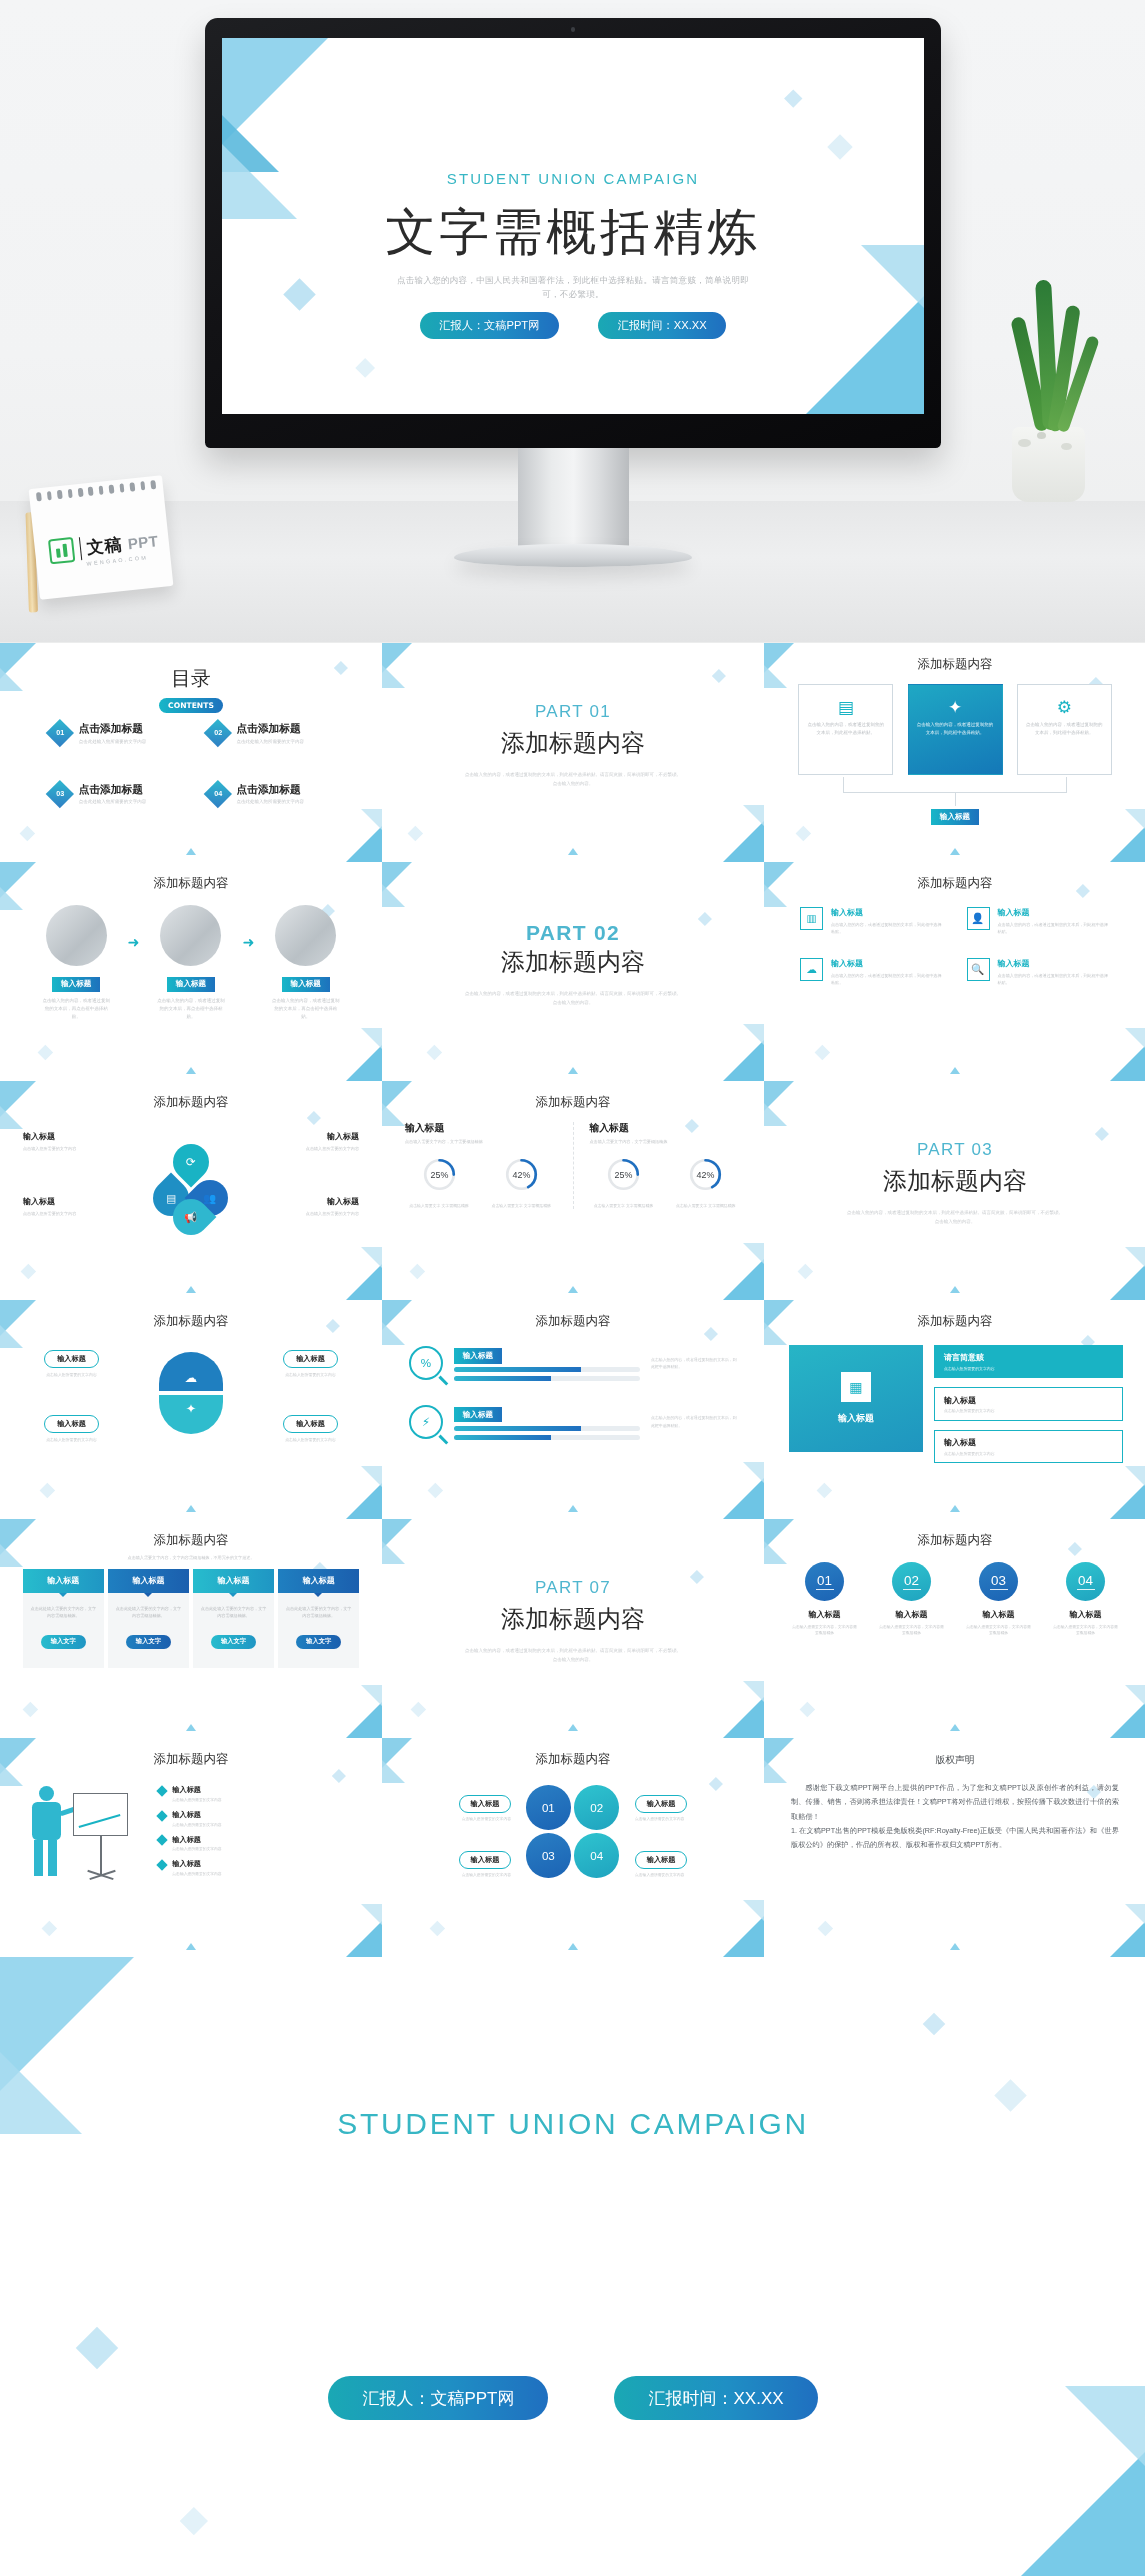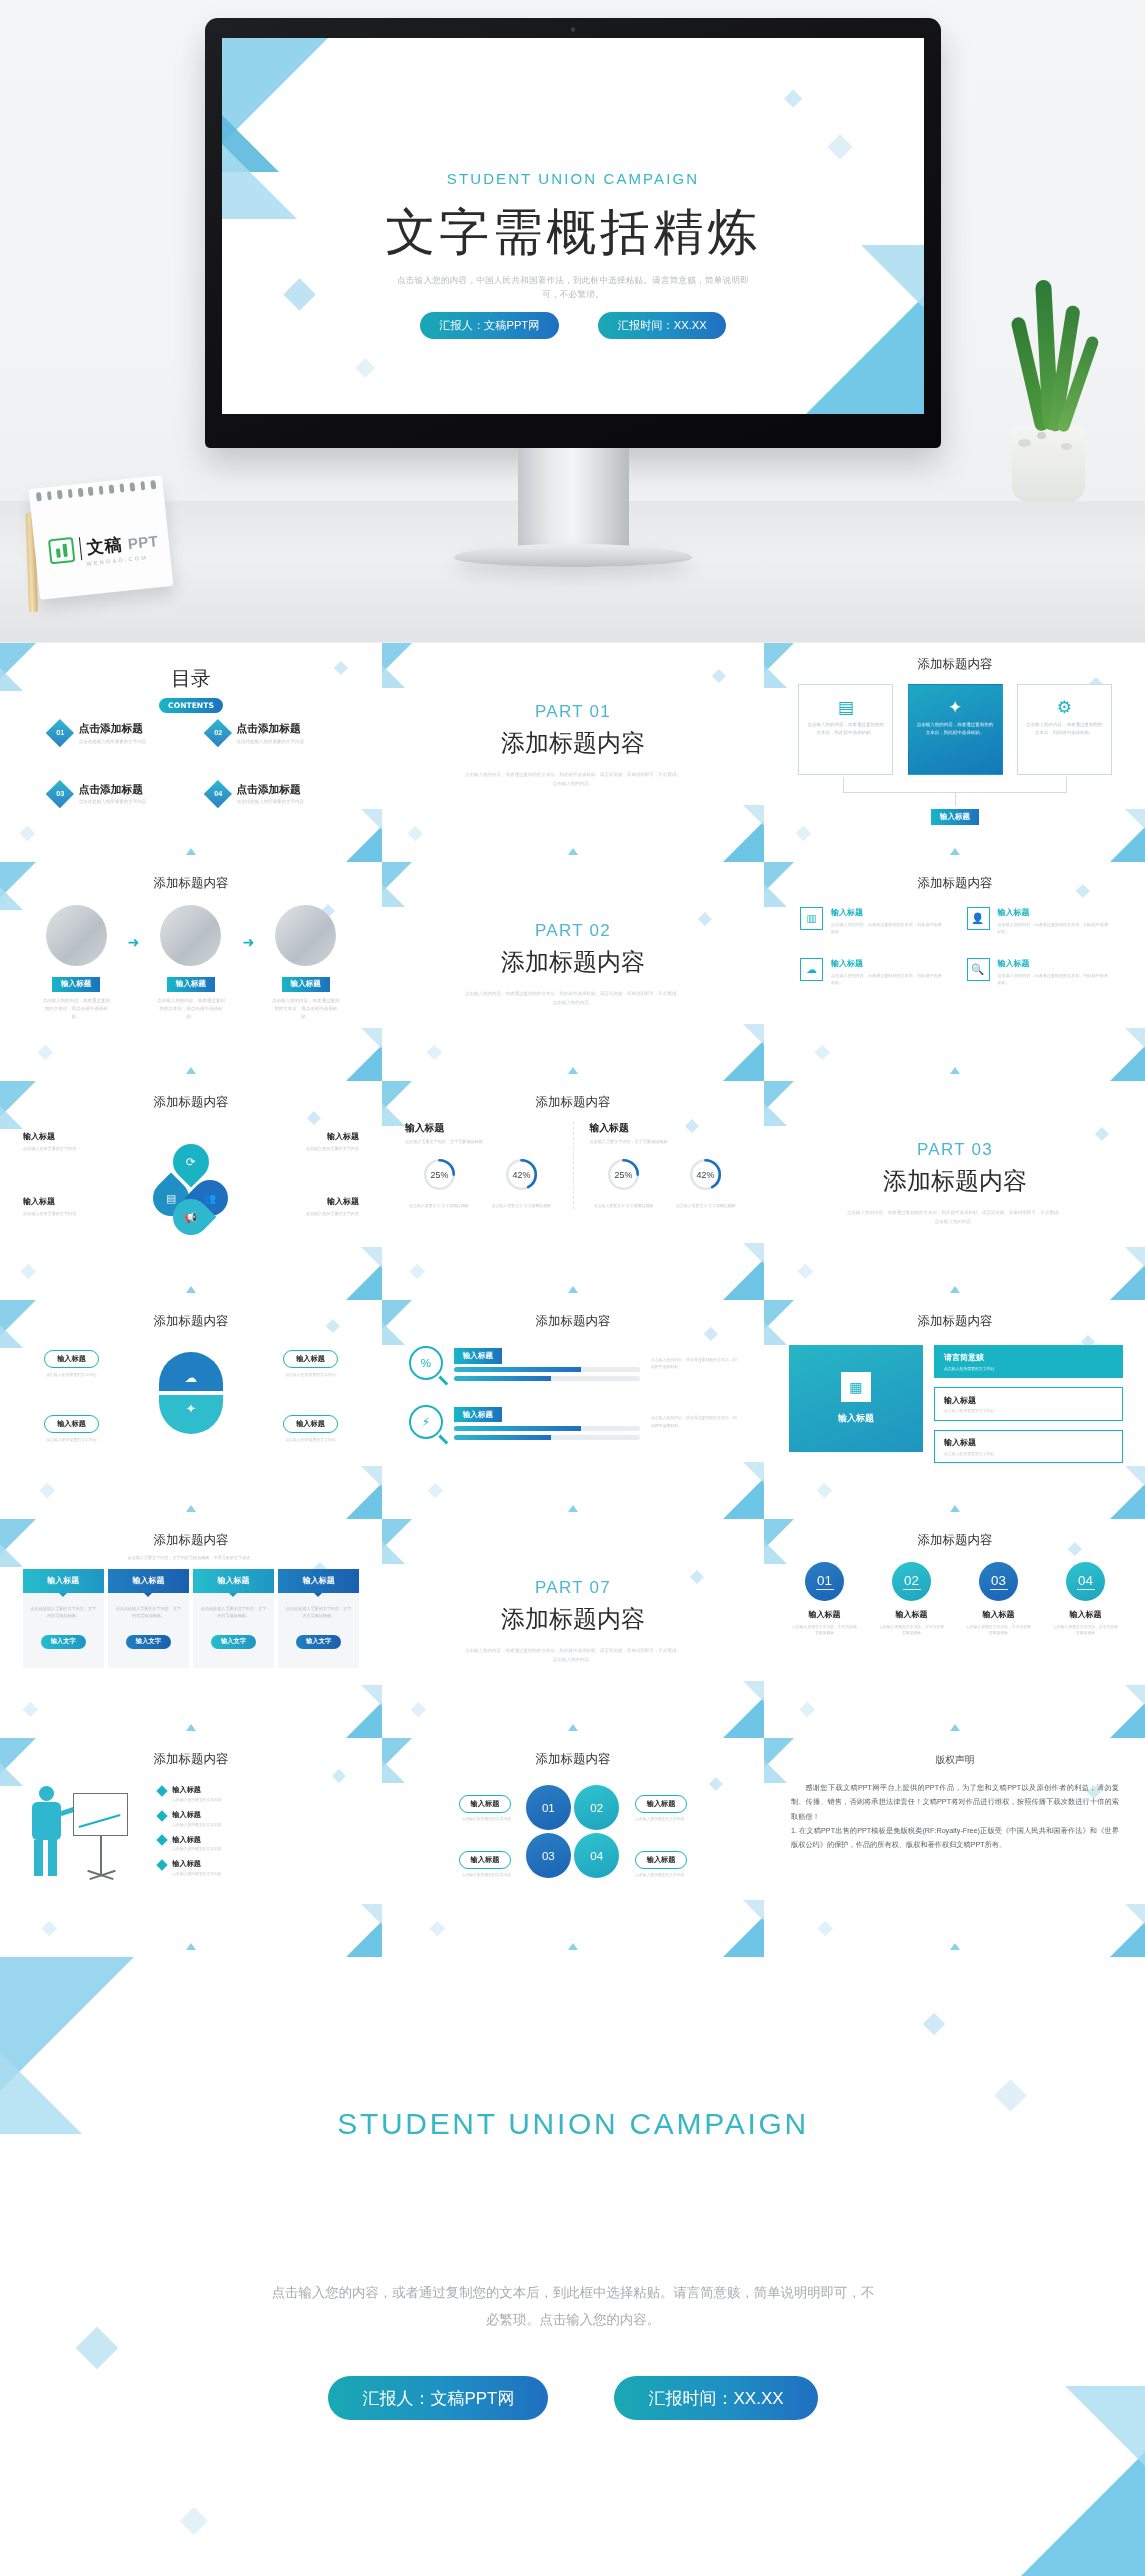--- a/index.html
+++ b/index.html
@@ -348,21 +348,21 @@
       </div>
     </div>
     <div class="thumb">
    <div class="sh" style="left:0;top:0;width:0;height:0;border-top:30px solid #7ecbe8;border-right:30px solid transparent;opacity:.9;"></div>
    <div class="sh" style="left:0;top:21.5px;width:0;height:0;border-bottom:23px solid #a9dcf0;border-right:23px solid transparent;opacity:.85;"></div>
    <div class="sh" style="right:0;bottom:0;width:0;height:0;border-bottom:41px solid #62c0e3;border-left:41px solid transparent;opacity:.92;"></div>
    <div class="sh" style="right:0;bottom:36px;width:0;height:0;border-top:21.5px solid #bfe3f3;border-left:21.5px solid transparent;opacity:.8;"></div>
    <div class="sh" style="left:47px;bottom:23px;width:10.7px;height:10.7px;transform:rotate(45deg);background:#e1f1f9;"></div>
    <div class="sh" style="right:54px;top:52px;width:9.8px;height:9.8px;transform:rotate(45deg);background:#cfe9f6;"></div>
    <div class="sh" style="left:50%;margin-left:-5.4px;bottom:7.2px;width:0;height:0;border-bottom:7.2px solid #6cc5e6;border-left:5.4px solid transparent;border-right:5.4px solid transparent;opacity:.8;"></div>
-      <div style="position:absolute;left:0;right:0;top:59px;text-align:center;font-size:17px;letter-spacing:1.3px;color:#4fb6cf;font-family:'Liberation Sans',sans-serif;">PART 02</div>
+      <div style="position:absolute;left:0;right:0;top:59px;text-align:center;font-size:21px;letter-spacing:1.3px;color:#4fb6cf;font-family:'Liberation Sans',sans-serif;font-weight:bold;">PART 02</div>
       <div style="position:absolute;left:0;right:0;top:84px;text-align:center;font-size:24px;color:#2b2b2b;font-family:'DejaVu Sans',sans-serif;">添加标题内容</div>
       <div style="position:absolute;left:81px;right:81px;top:127px;text-align:center;font-size:4.5px;line-height:9px;color:#c6c9cc;">点击输入您的内容，或者通过复制您的文本后，到此框中选择粘贴。请言简意赅，简单说明即可，不必繁琐。点击输入您的内容。</div>
     </div>
     <div class="thumb">
    <div class="sh" style="left:0;top:0;width:0;height:0;border-top:30px solid #7ecbe8;border-right:30px solid transparent;opacity:.9;"></div>
    <div class="sh" style="left:0;top:21.5px;width:0;height:0;border-bottom:23px solid #a9dcf0;border-right:23px solid transparent;opacity:.85;"></div>
    <div class="sh" style="right:0;bottom:0;width:0;height:0;border-bottom:36px solid #62c0e3;border-left:36px solid transparent;opacity:.92;"></div>
    <div class="sh" style="right:0;bottom:32px;width:0;height:0;border-top:21.5px solid #bfe3f3;border-left:21.5px solid transparent;opacity:.8;"></div>
    <div class="sh" style="left:53px;bottom:23px;width:10.7px;height:10.7px;transform:rotate(45deg);background:#e1f1f9;"></div>
    <div class="sh" style="right:58px;top:24px;width:9.8px;height:9.8px;transform:rotate(45deg);background:#cfe9f6;"></div>
@@ -811,19 +811,18 @@
   <div class="sh" style="left:0;top:0;width:0;height:0;border-top:134px solid #8fd3ec;border-right:134px solid transparent;opacity:.9;"></div>
   <div class="sh" style="left:0;top:95px;width:0;height:0;border-bottom:82px solid #a9dcf0;border-right:82px solid transparent;opacity:.8;"></div>
   <div class="sh" style="right:0;bottom:0;width:0;height:0;border-bottom:150px solid #6cc5e6;border-left:150px solid transparent;opacity:.92;"></div>
   <div class="sh" style="right:0;bottom:134px;width:0;height:0;border-top:81px solid #a9dcf0;border-left:81px solid transparent;opacity:.8;"></div>
   <div class="sh diamond" style="left:82px;top:376px;width:30px;height:30px;background:#c7e7f5;"></div>
   <div class="sh diamond" style="right:124px;top:127px;width:23px;height:23px;background:#dff0f8;"></div>
   <div class="sh diamond" style="right:204px;top:59px;width:16px;height:16px;background:#cfe9f6;"></div>
   <div class="sh diamond" style="left:184px;bottom:70px;width:19.7px;height:19.7px;background:#e3f2f9;"></div>
 
   <div class="thanks-eyebrow">STUDENT UNION CAMPAIGN</div>
-  <div class="thanks-sub">点击输入您的内容，或者通过复制您的文本后，到此框中选择粘贴。请言简意赅，简单说明明即可，不必繁琐。点击输入您的内容。</div>
   <div class="thanks-pills">
     <span class="thanks-pill">汇报人：文稿PPT网</span>
     <span class="thanks-pill">汇报时间：XX.XX</span>
   </div>
 </section>
 
 
 </body></html>

